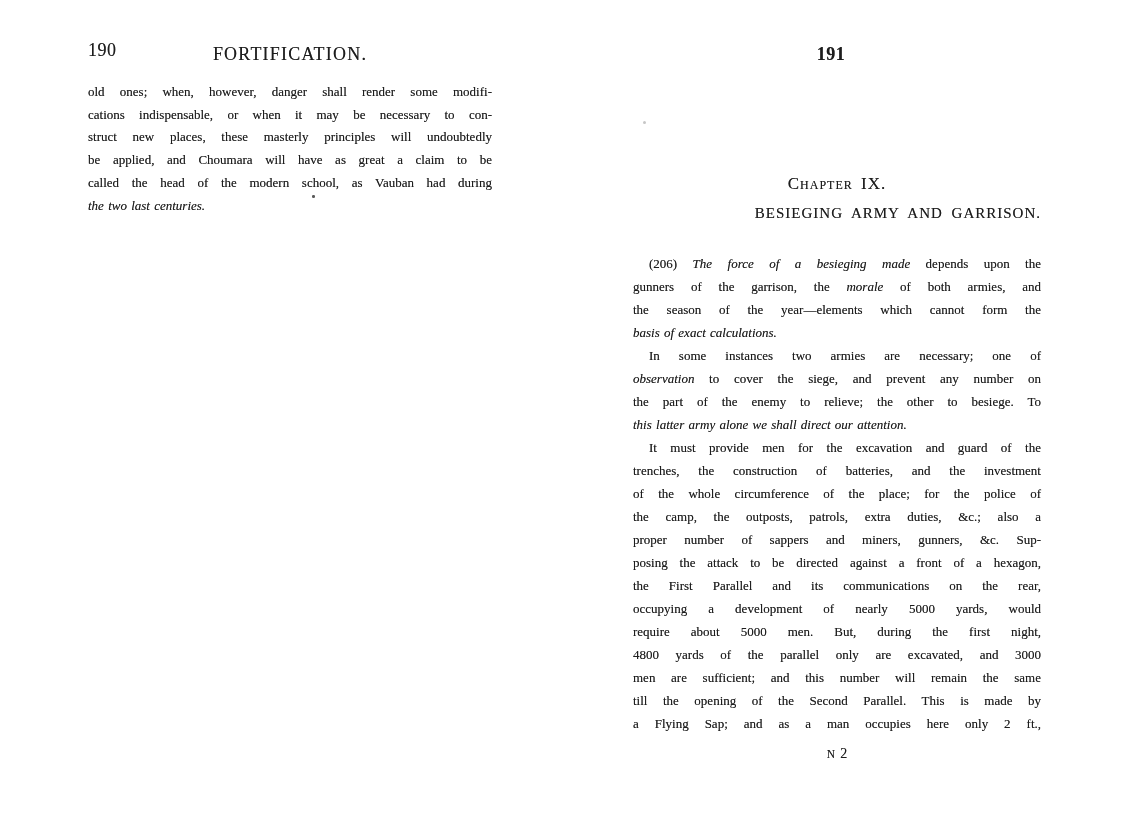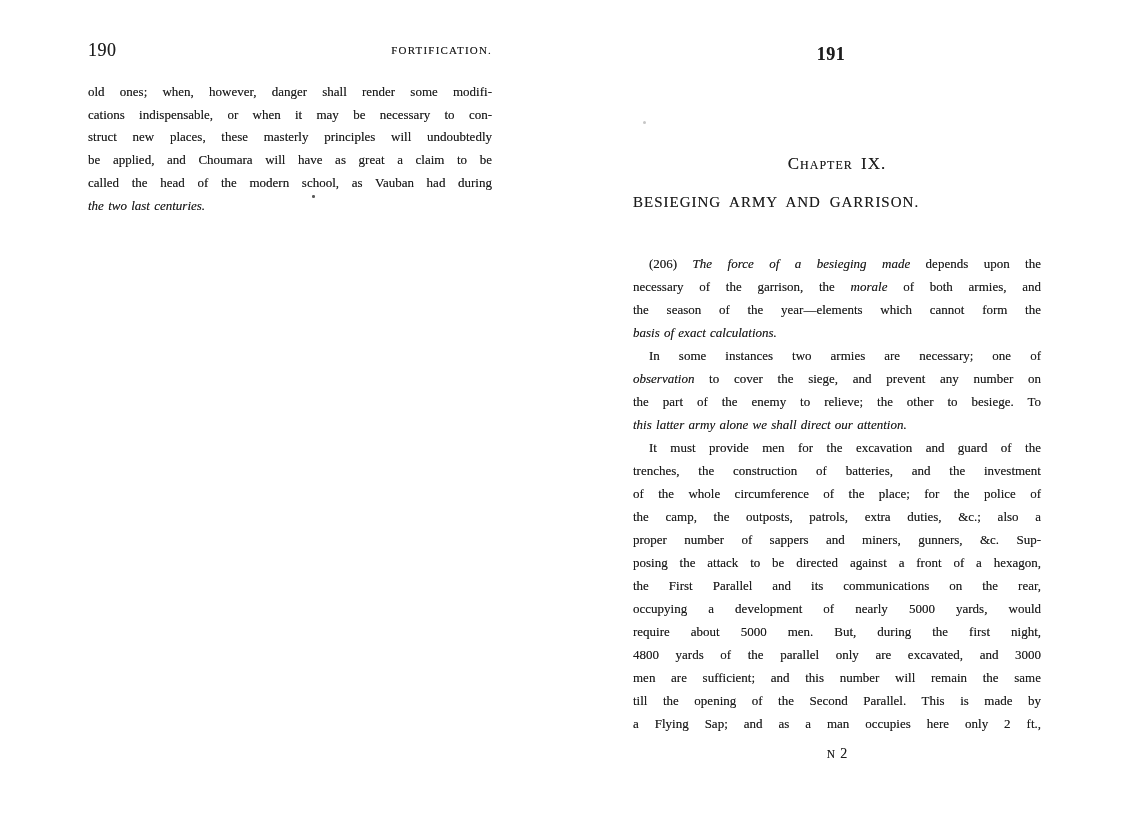--- a/index.html
+++ b/index.html
@@ -23,45 +23,45 @@
 
   
   .page-number {
     font-size: 18px;
     line-height: 18px;
     letter-spacing: 0.5px;
     text-shadow: 0 0 0.4px rgba(20,20,20,0.55);
   }
   .running-header {
     left: 88px; top: 44px; width: 404px;
-    text-align: right;
-    font-size: 11px;
+    text-align: center;
+    font-size: 18px;
     letter-spacing: 1.2px;
     text-shadow: 0 0 0.4px rgba(20,20,20,0.55);
   }
   .page-number-right-wrap {
     left: 627px; top: 45px; width: 408px;
     text-align: center;
     font-weight: bold;
   }
 
   
   .chapter-heading {
-    left: 633px; top: 154px; width: 408px;
+    left: 633px; top: 174px; width: 408px;
     text-align: center;
     font-weight: normal;
     font-size: 17px;
     font-variant: small-caps;
     letter-spacing: 1px;
     word-spacing: 3px;
     text-shadow: 0 0 0.4px rgba(20,20,20,0.55);
   }
   .chapter-title {
-    left: 633px; top: 194px; width: 408px;
-    text-align: left;
+    left: 633px; top: 205px; width: 408px;
+    text-align: right;
     font-weight: normal;
     font-size: 15px;
     letter-spacing: 1px;
     word-spacing: 4px;
     text-shadow: 0 0 0.4px rgba(20,20,20,0.55);
   }
 
   
   .textblock {
     font-size: 13px;
@@ -118,21 +118,21 @@
   </section>
 
   <section>
     <div class="abs page-number-right-wrap">
       <span class="page-number">191</span>
     </div>
     <h2 class="abs chapter-heading">Chapter IX.</h2>
     <h1 class="abs chapter-title">BESIEGING ARMY AND GARRISON.</h1>
     <div class="abs textblock textblock-right">
         <div class="text-line line-indent"><span>(206) </span><i>The force of a besieging made</i><span> depends upon the</span></div>
-        <div class="text-line"><span>necessary of the garrison, the </span><i>morale</i><span> of both armies, and</span></div>
+        <div class="text-line"><span>gunners of the garrison, the </span><i>morale</i><span> of both armies, and</span></div>
         <div class="text-line"><span>the season of the year—elements which cannot form the</span></div>
         <div class="text-line line-end"><span>basis of exact calculations.</span></div>
         <div class="text-line line-indent"><span>In some instances two armies are necessary; one of</span></div>
         <div class="text-line"><i>observation</i><span> to cover the siege, and prevent any number on</span></div>
         <div class="text-line"><span>the part of the enemy to relieve; the other to besiege. To</span></div>
         <div class="text-line line-end"><span>this latter army alone we shall direct our attention.</span></div>
         <div class="text-line line-indent"><span>It must provide men for the excavation and guard of the</span></div>
         <div class="text-line"><span>trenches, the construction of batteries, and the investment</span></div>
         <div class="text-line"><span>of the whole circumference of the place; for the police of</span></div>
         <div class="text-line"><span>the camp, the outposts, patrols, extra duties, &amp;c.; also a</span></div>

